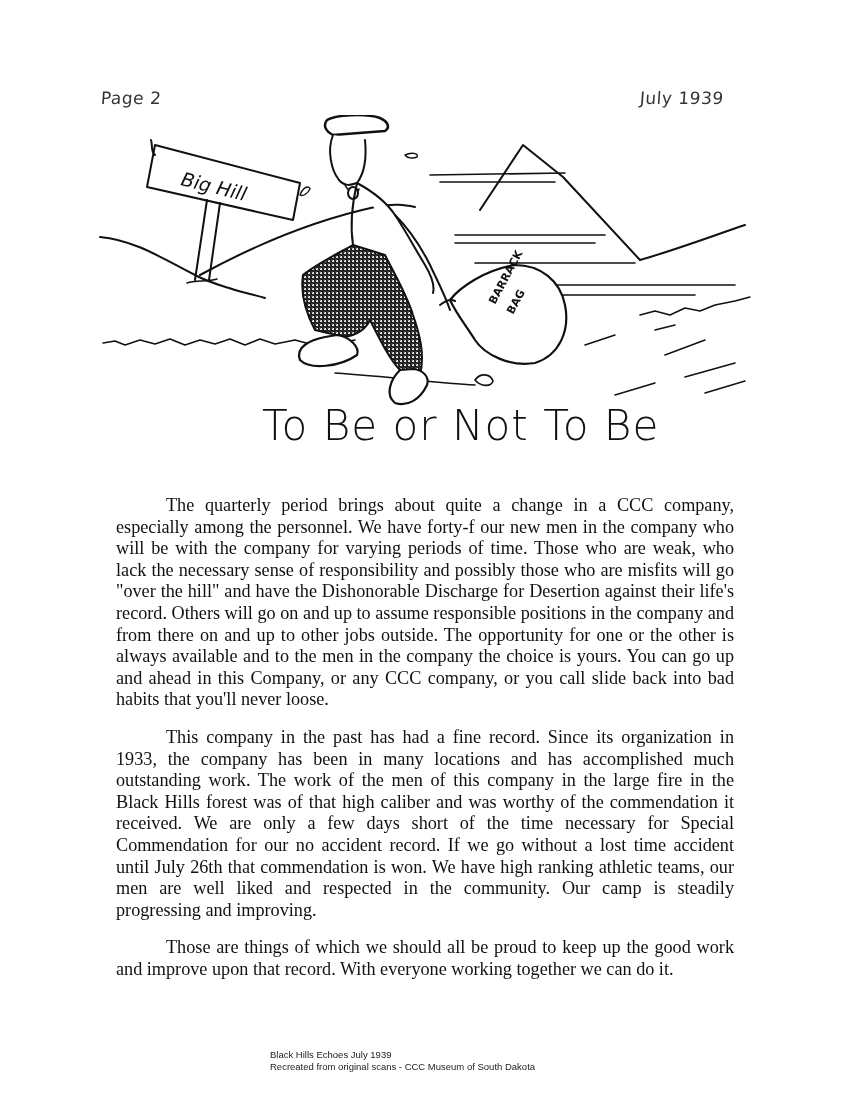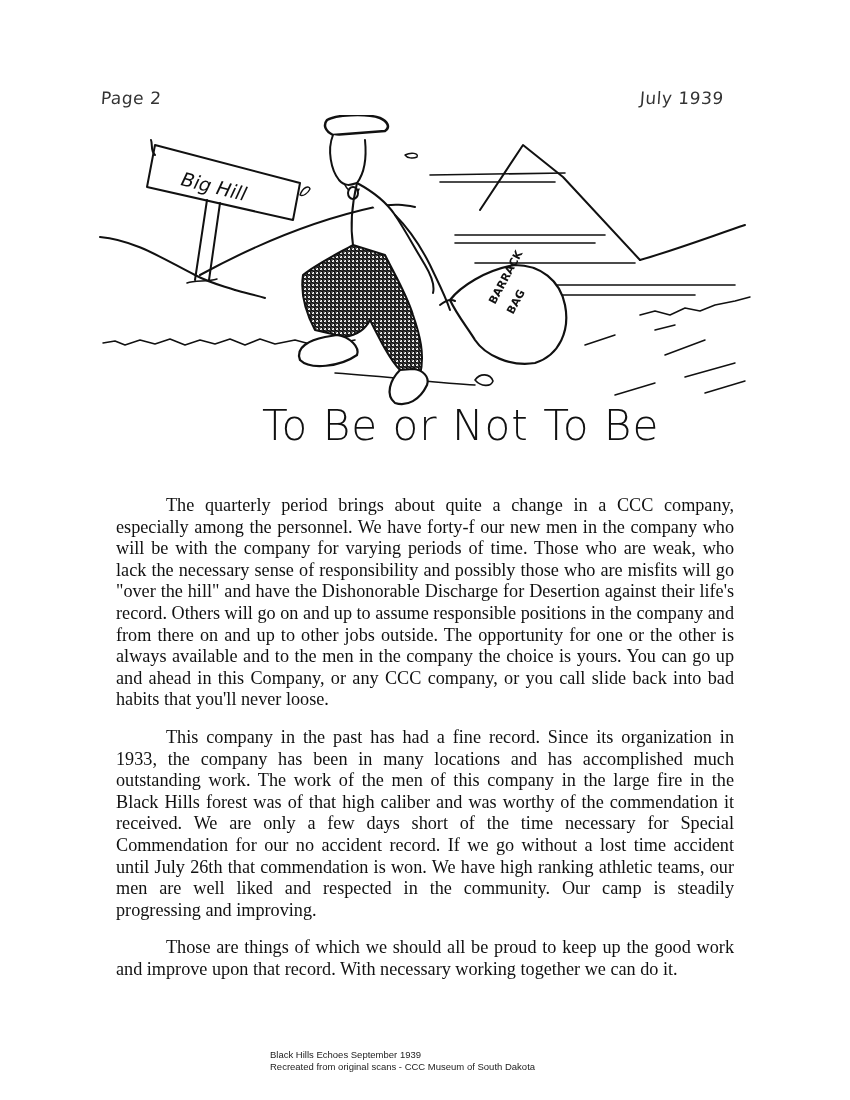--- a/index.html
+++ b/index.html
@@ -169,19 +169,19 @@
 
   <path d="M205 80 C208 72 214 70 215 74 C213 78 208 82 205 80 Z" stroke-width="1.4"></path>
   <path d="M310 40 C316 37 324 38 322 42 C318 44 312 43 310 40 Z" stroke-width="1.4"></path>
 </svg>
 
 <div class="title">To Be or Not To Be</div>
 
 <div class="article">
   <p>The quarterly period brings about quite a change in a CCC company, especially among the personnel. We have forty-f our new men in the company who will be with the company for varying periods of time. Those who are weak, who lack the necessary sense of responsibility and possibly those who are misfits will go "over the hill" and have the Dishonorable Discharge for Desertion against their life's record. Others will go on and up to assume responsible positions in the company and from there on and up to other jobs outside. The opportunity for one or the other is always available and to the men in the company the choice is yours. You can go up and ahead in this Company, or any CCC company, or you call slide back into bad habits that you'll never loose.</p>
   <p>This company in the past has had a fine record. Since its organization in 1933, the company has been in many locations and has accomplished much outstanding work. The work of the men of this company in the large fire in the Black Hills forest was of that high caliber and was worthy of the commendation it received. We are only a few days short of the time necessary for Special Commendation for our no accident record. If we go without a lost time accident until July 26th that commendation is won. We have high ranking athletic teams, our men are well liked and respected in the community. Our camp is steadily progressing and improving.</p>
-  <p>Those are things of which we should all be proud to keep up the good work and improve upon that record. With necessary working together we can do it.</p>
+  <p>Those are things of which we should all be proud to keep up the good work and improve upon that record. With everyone working together we can do it.</p>
 </div>
 
 <div class="footer">
-  <div>Black Hills Echoes September 1939</div>
+  <div>Black Hills Echoes July 1939</div>
   <div>Recreated from original scans - CCC Museum of South Dakota</div>
 </div>
 
 </body></html>

